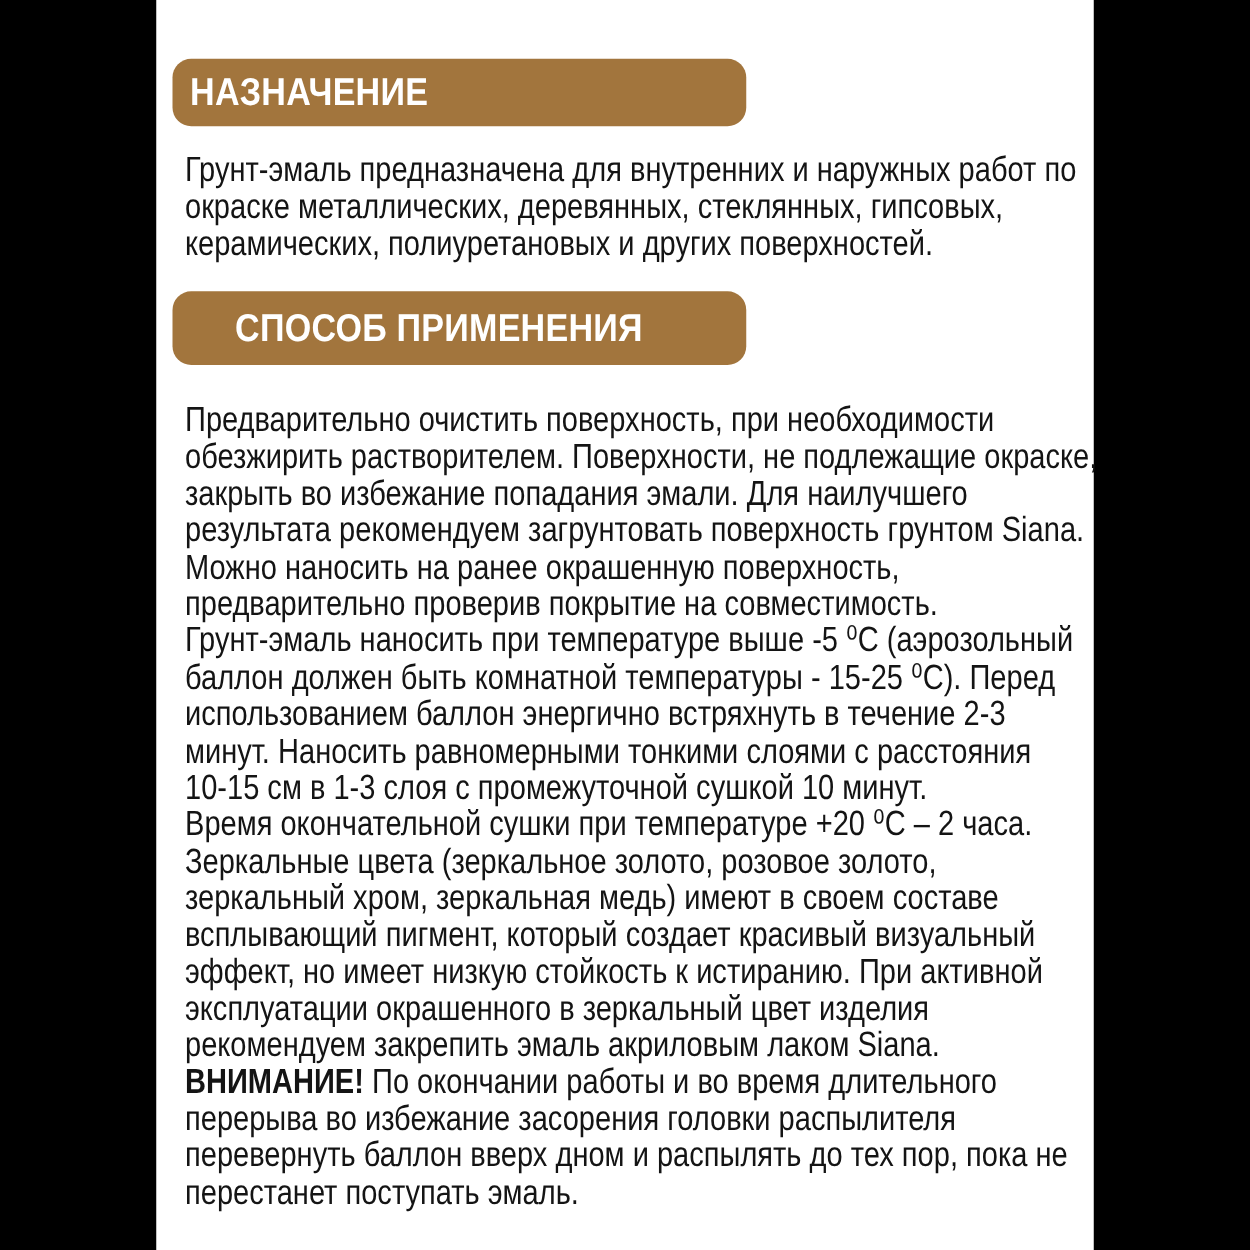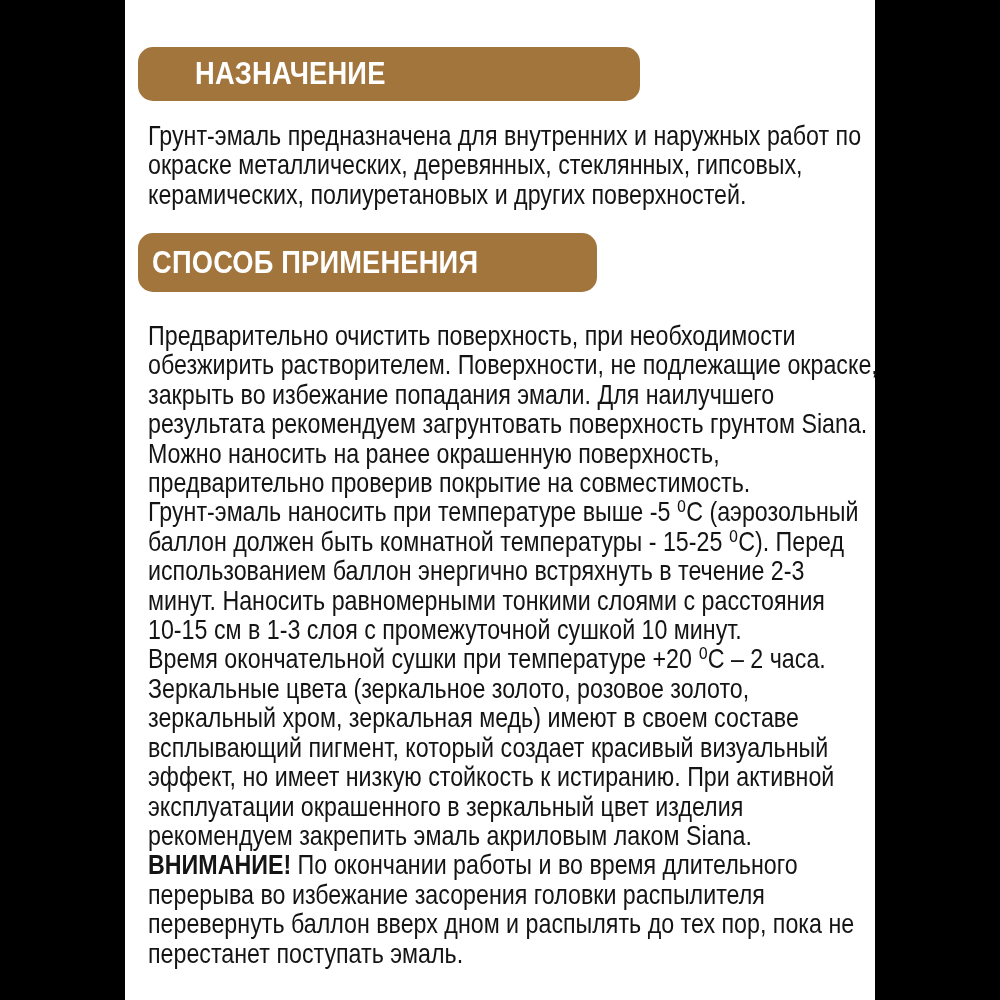--- a/index.html
+++ b/index.html
@@ -27,22 +27,22 @@
   }
   .section-header {
     position: absolute;
     left: 13px;
     width: 459px;
     background: var(--accent, #a2753d);
     border-radius: 15px;
     display: flex;
     align-items: center;
   }
-  .section-header.h1 { top: 47px;  height: 54px; padding-left: 43px; }
-  .section-header.h2 { top: 233px; height: 59px; }
+  .section-header.h1 { top: 47px;  height: 54px; }
+  .section-header.h2 { top: 233px; height: 59px; justify-content: center; }
   .section-header .header-text {
     color: var(--header-text, #ffffff);
     font-weight: bold;
     font-size: 31px;
     padding-left: 16px;
     white-space: nowrap;
     transform: scaleX(0.88);
     transform-origin: 0 50%;
     letter-spacing: 0.2px;
   }

